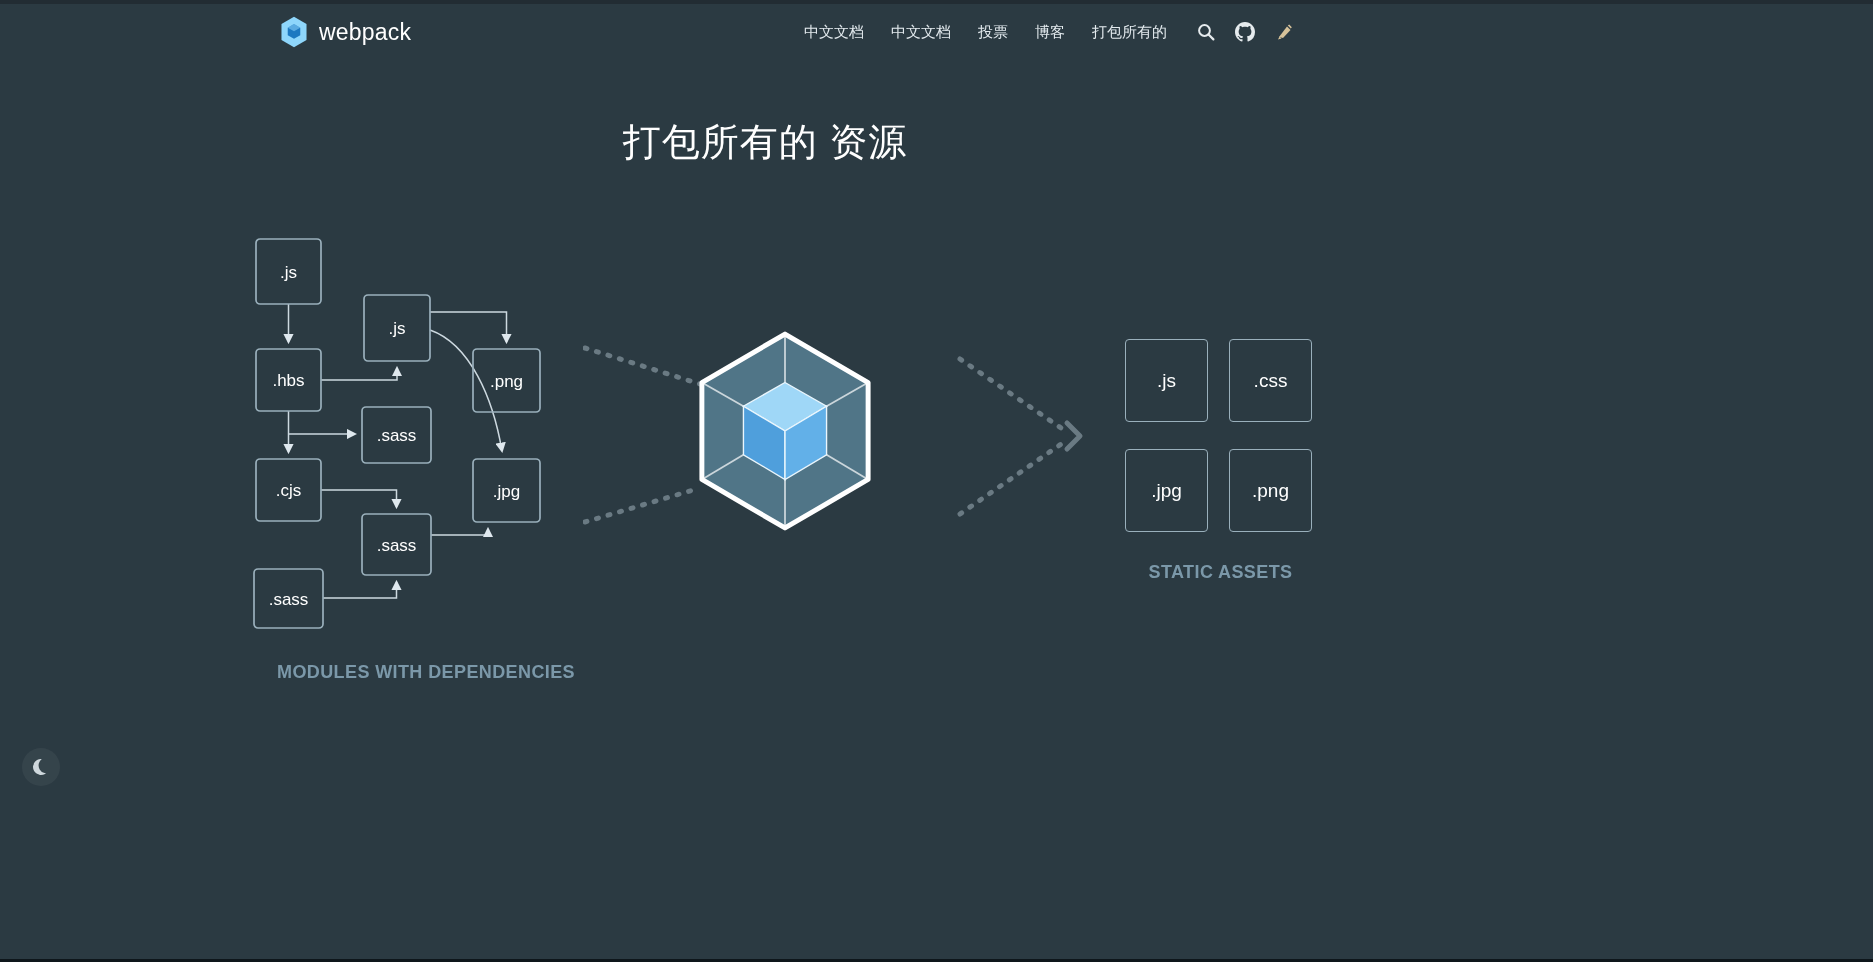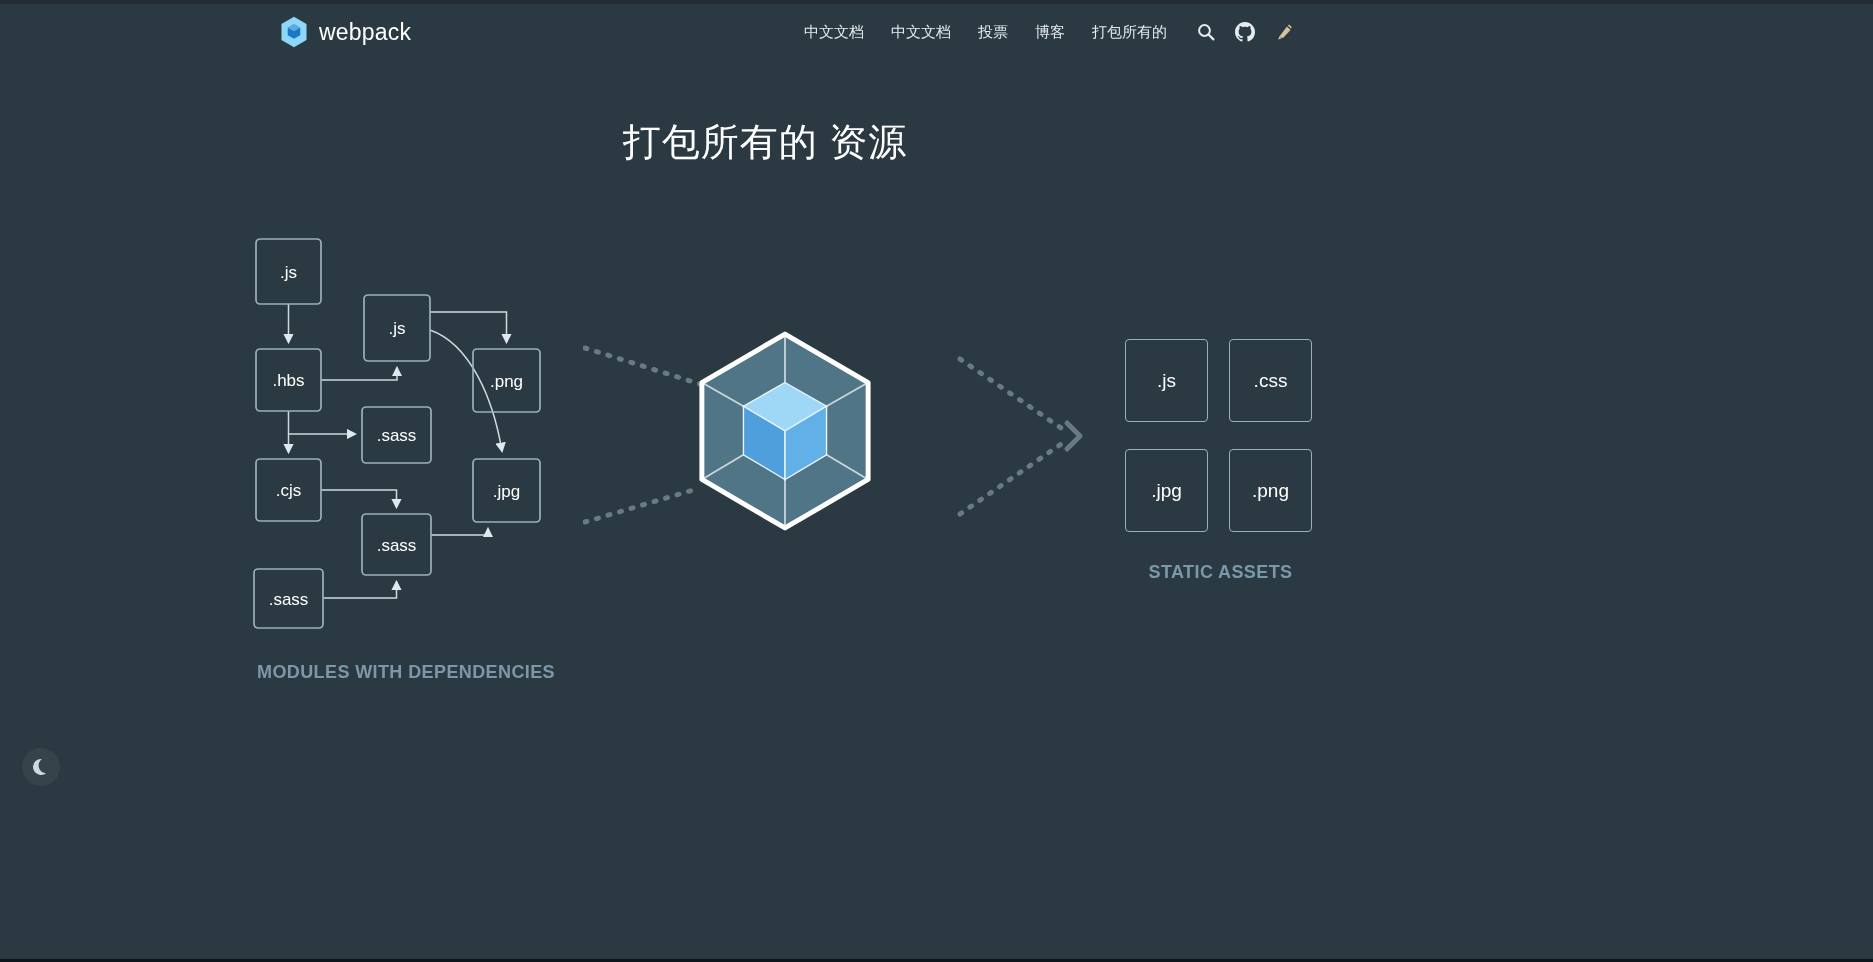--- a/index.html
+++ b/index.html
@@ -35,21 +35,21 @@
     text-align:center; color:#ffffff; font-size:38px; font-weight:400;
     letter-spacing:1px;
   }
 
   
   .module-graph { position:absolute; left:248px; top:228px; }
   .graph-label {
     position:absolute; color:#7b98a9; font-weight:bold; font-size:18px;
     letter-spacing:.4px; text-align:center;
   }
-  .modules-label { left:236px; top:658px; width:340px; }
+  .modules-label { left:256px; top:658px; width:340px; }
   .assets-label  { left:1118px; top:558px; width:205px; }
 
   .dashes { position:absolute; }
   .dashes-left  { left:583px; top:336px; }
   .dashes-right { left:955px; top:348px; }
 
   .cube { position:absolute; left:691px; top:326px; }
 
   .assets-grid {
     position:absolute; left:1125px; top:335px;

